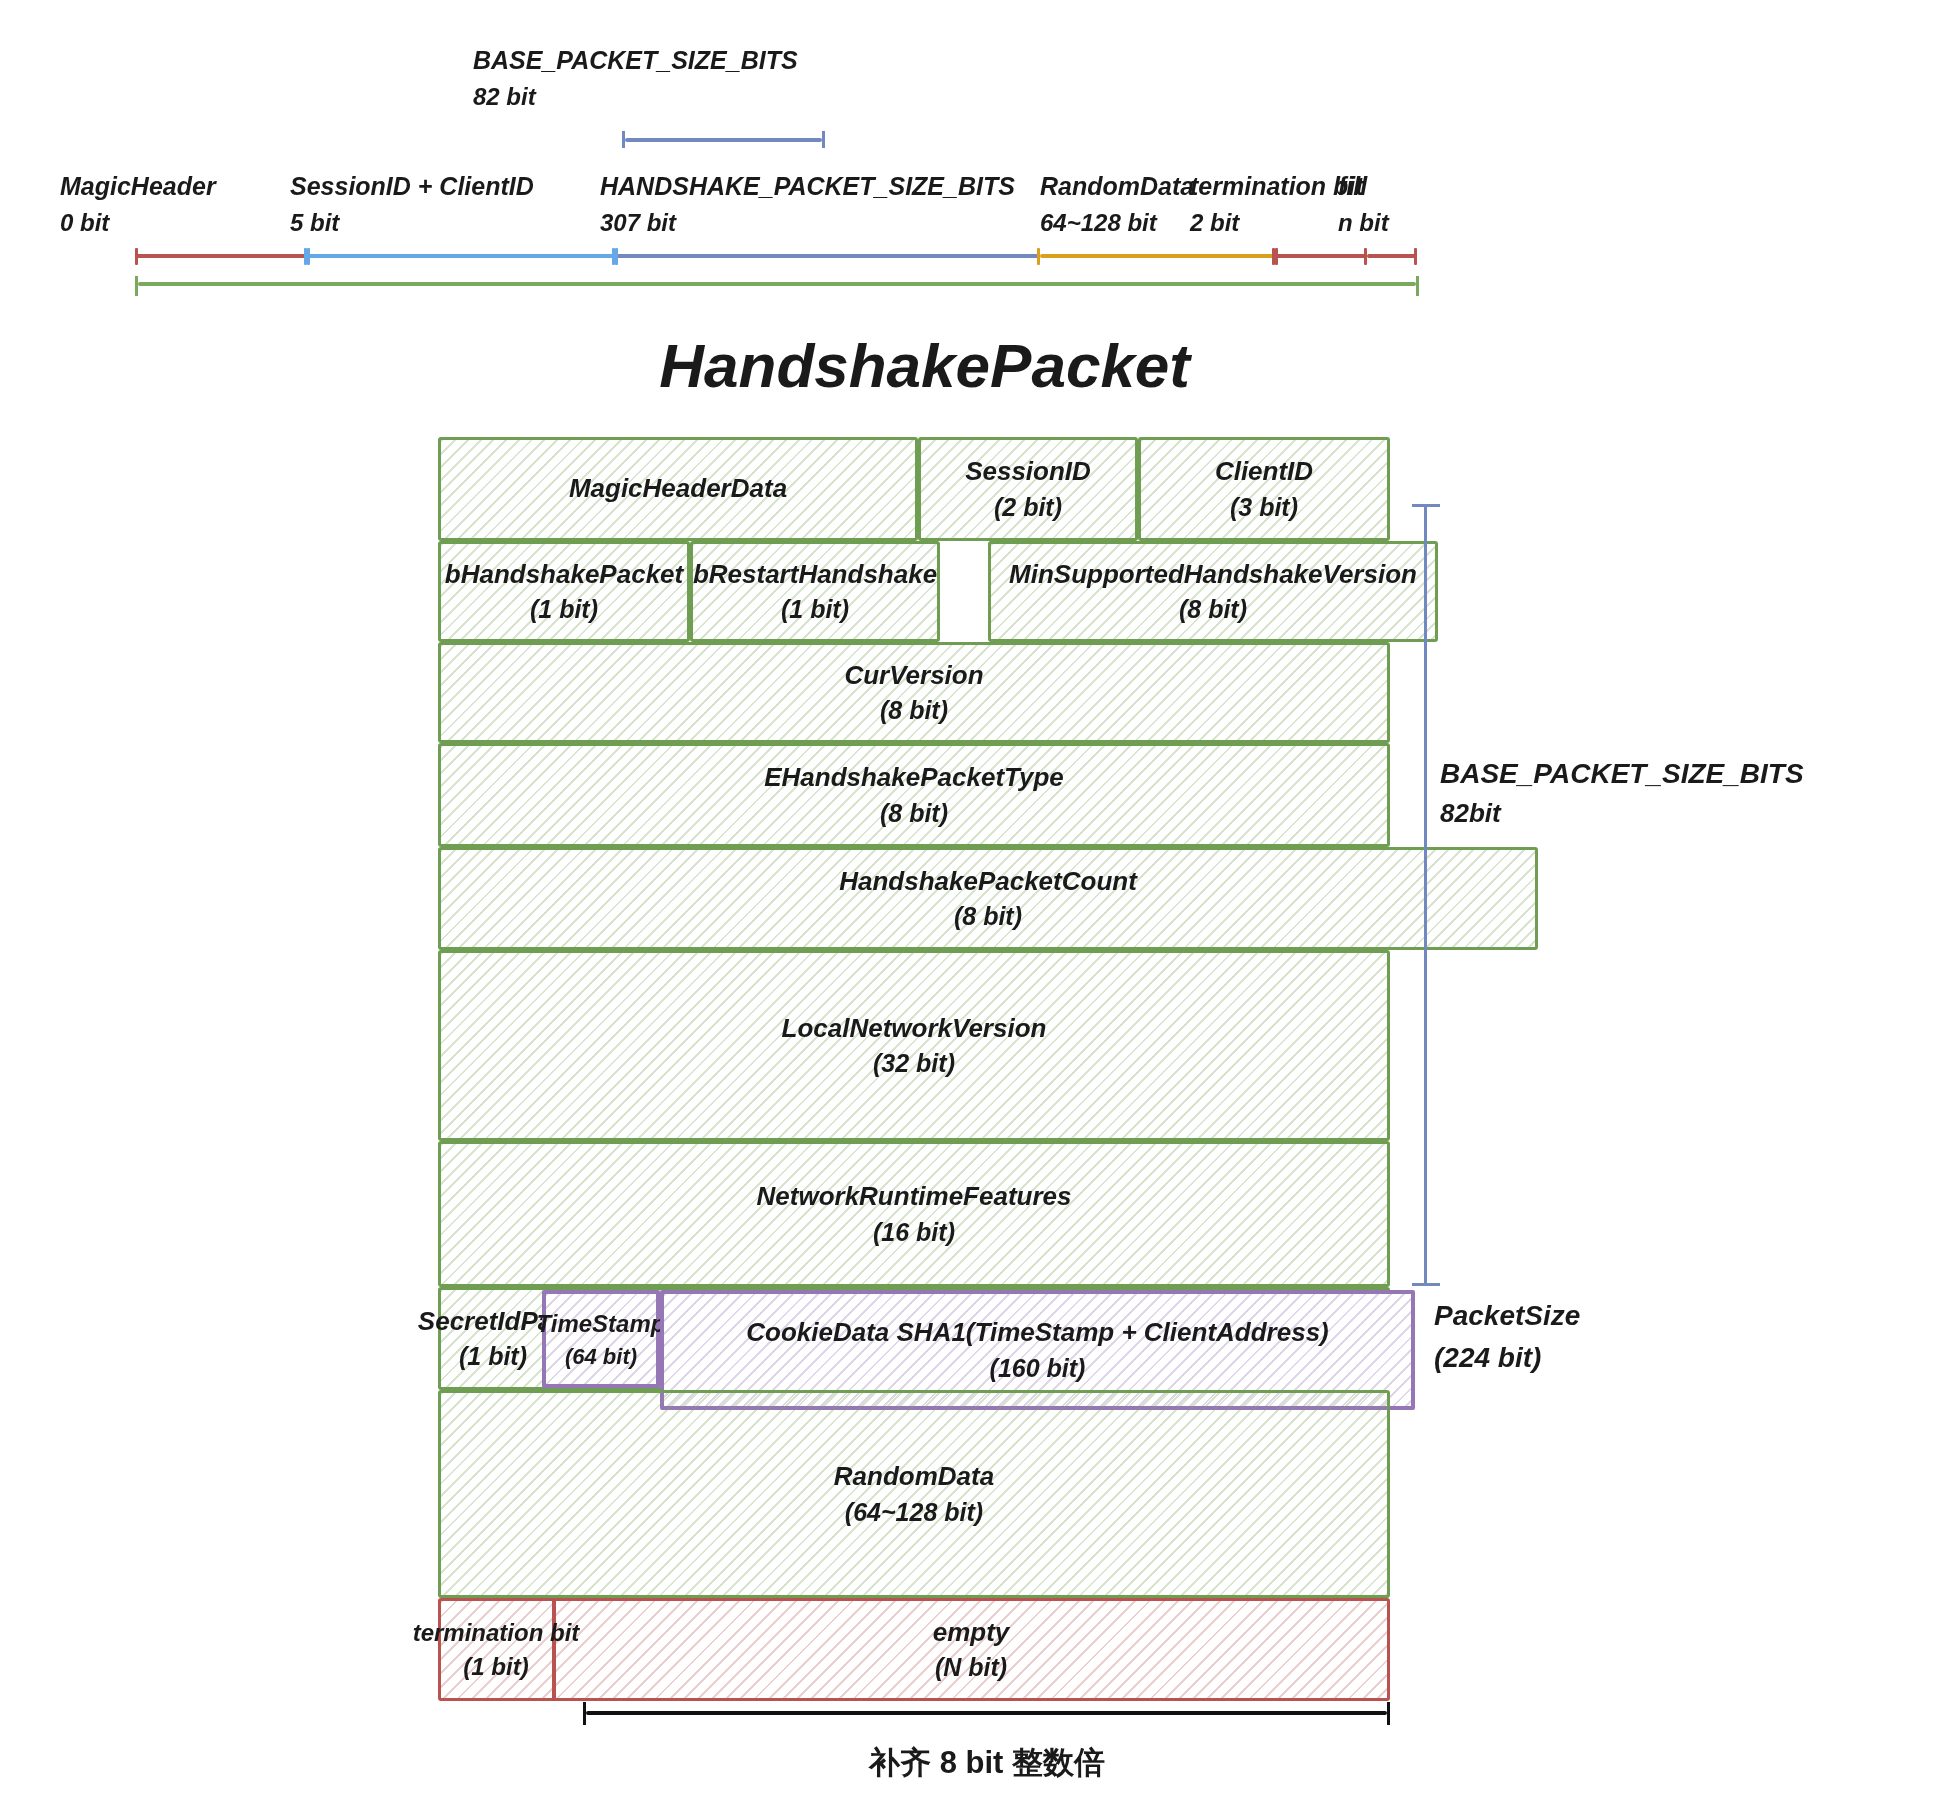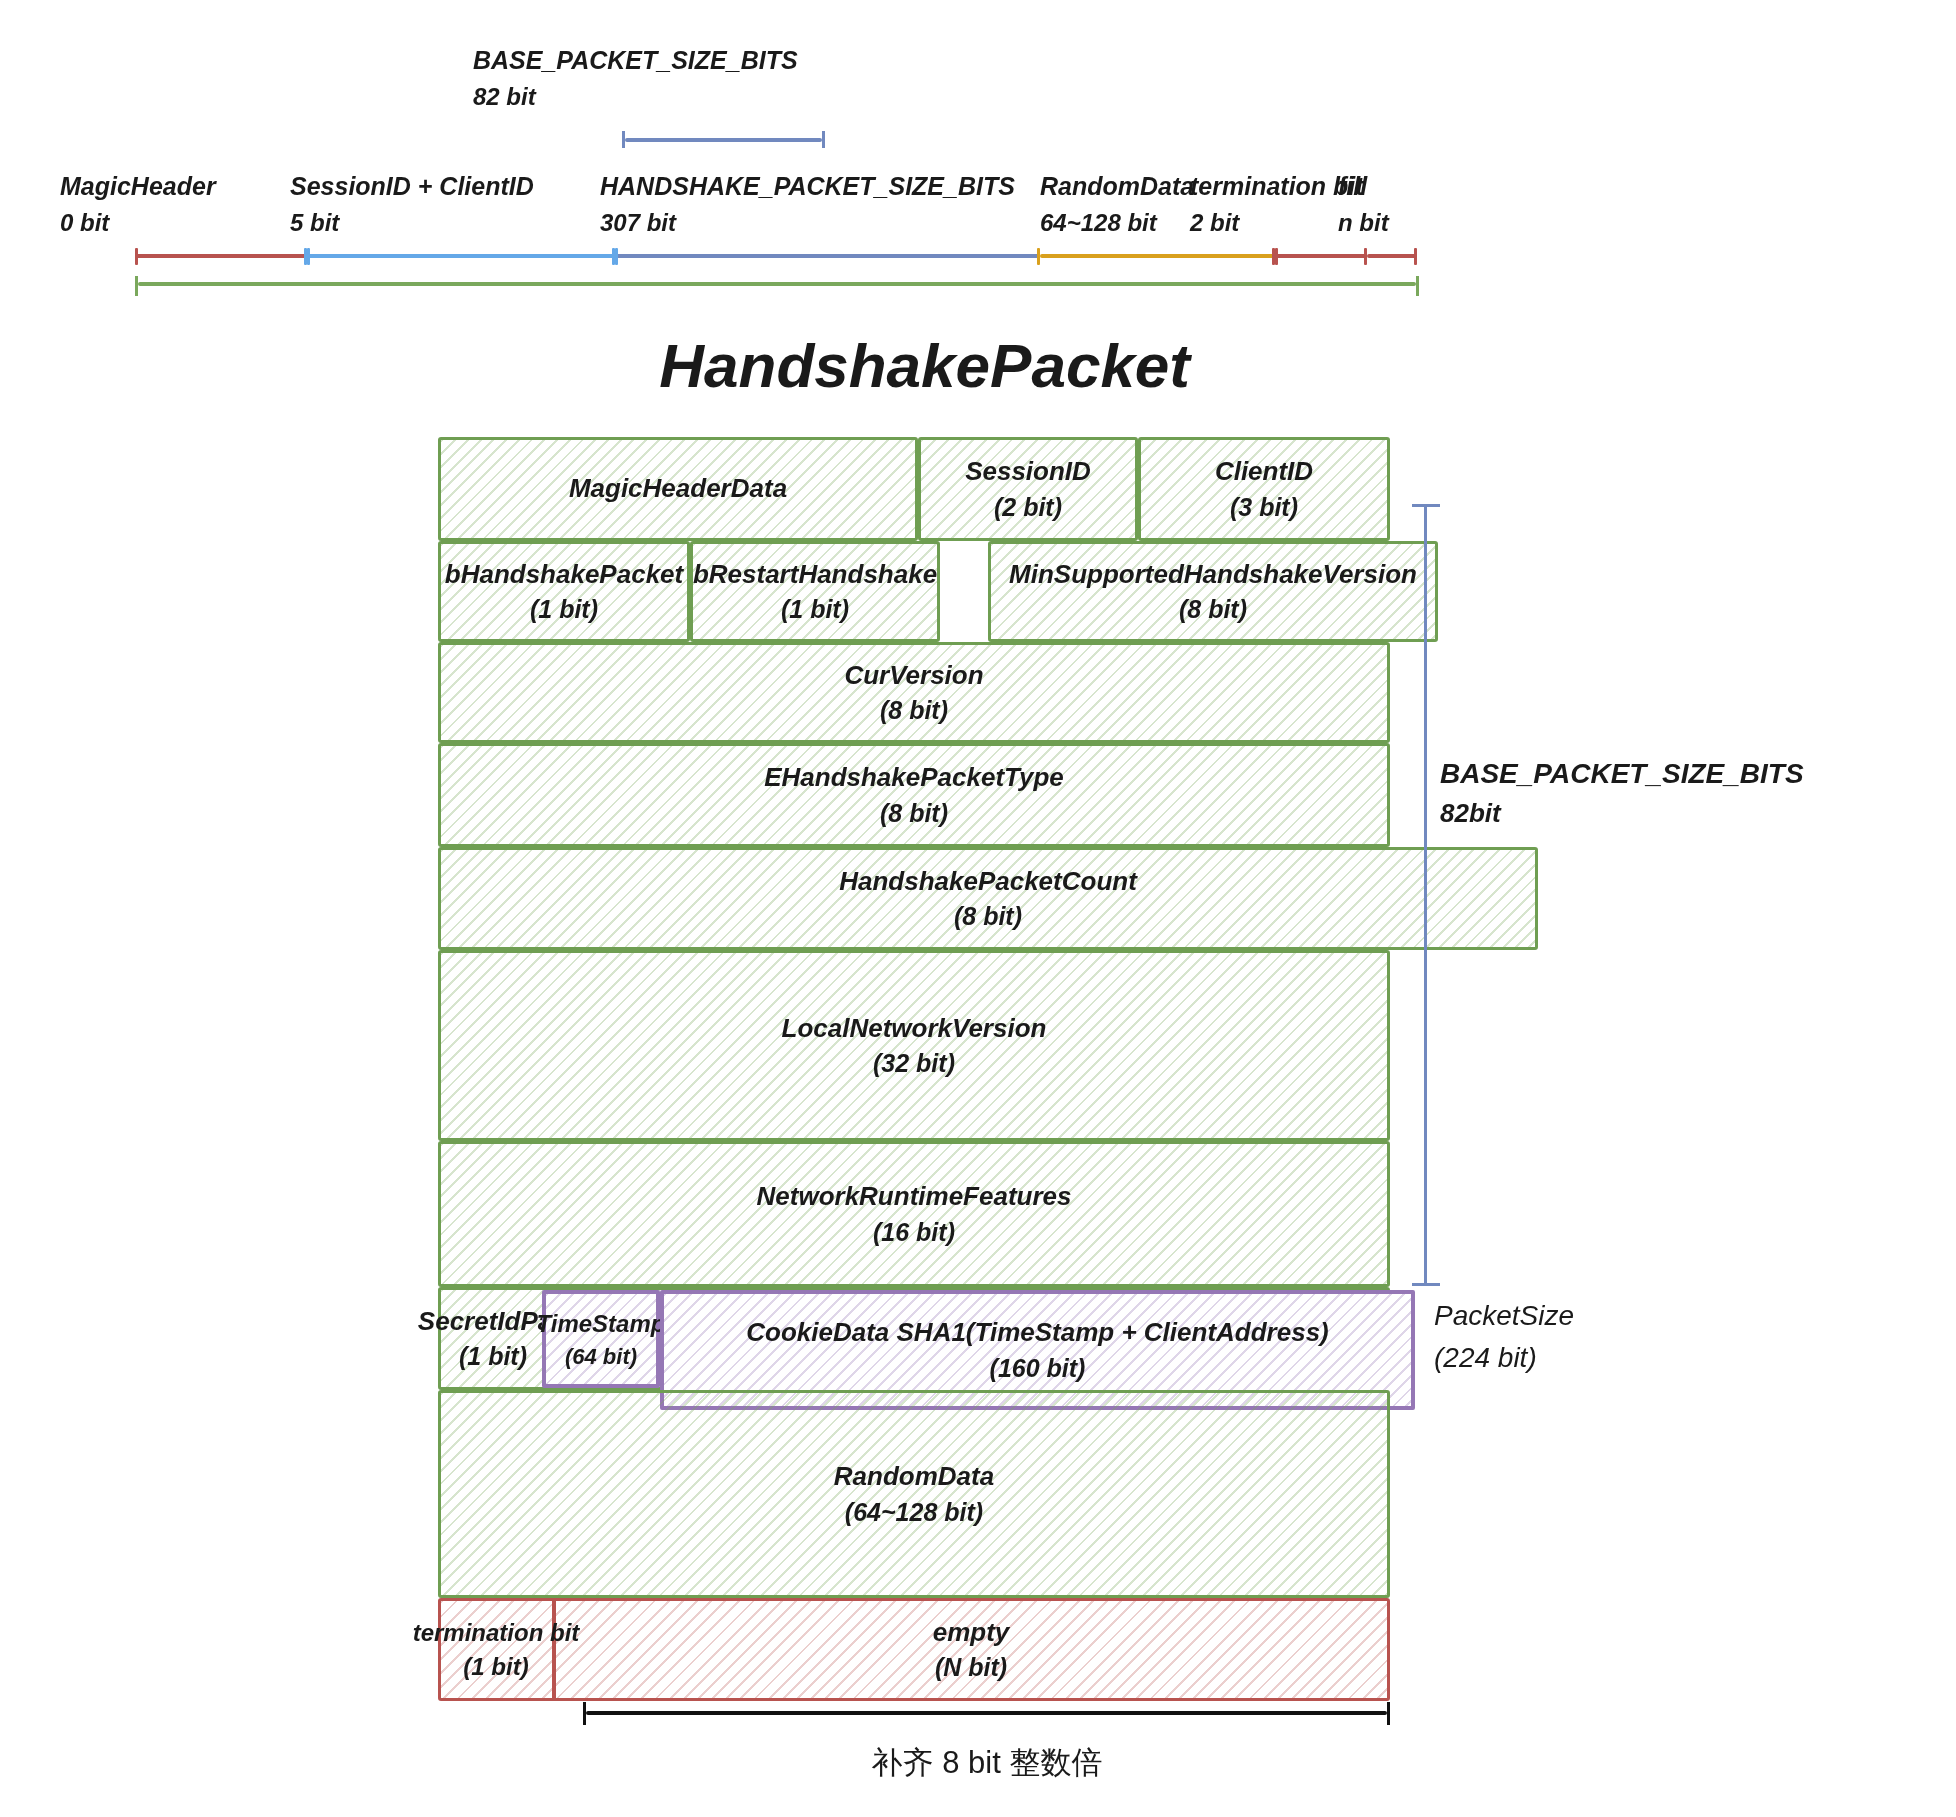--- a/index.html
+++ b/index.html
@@ -47,21 +47,21 @@
   .rtickL { left:0; } .rtickR { right:0; }
 
   .rlabel { position:absolute; text-align:left; }
   .rlabel .lname { font-size:25px; font-weight:700; font-style:italic; white-space:nowrap; }
   .rlabel .lsize { font-size:24px; font-weight:600; font-style:italic; margin-top:8px; white-space:nowrap; }
 
   
   .hbracket { position:absolute; }
   .hbracket .line { height:3.5px; border-radius:2px; }
 
-  .note { font-style:italic; font-weight:400; }
+  .note { font-style:italic; font-weight:700; }
 </style>
 </head>
 <body>
 
 <div class="abs rlabel" style="left:473px; top:46px; width:500px;">
   <div class="lname">BASE_PACKET_SIZE_BITS</div>
   <div class="lsize">82 bit</div>
 </div>
 
 <div class="hbracket" style="left:622px; top:131px; width:203px; height:17px; border-left:3px solid #7189bf; border-right:3px solid #7189bf;">

